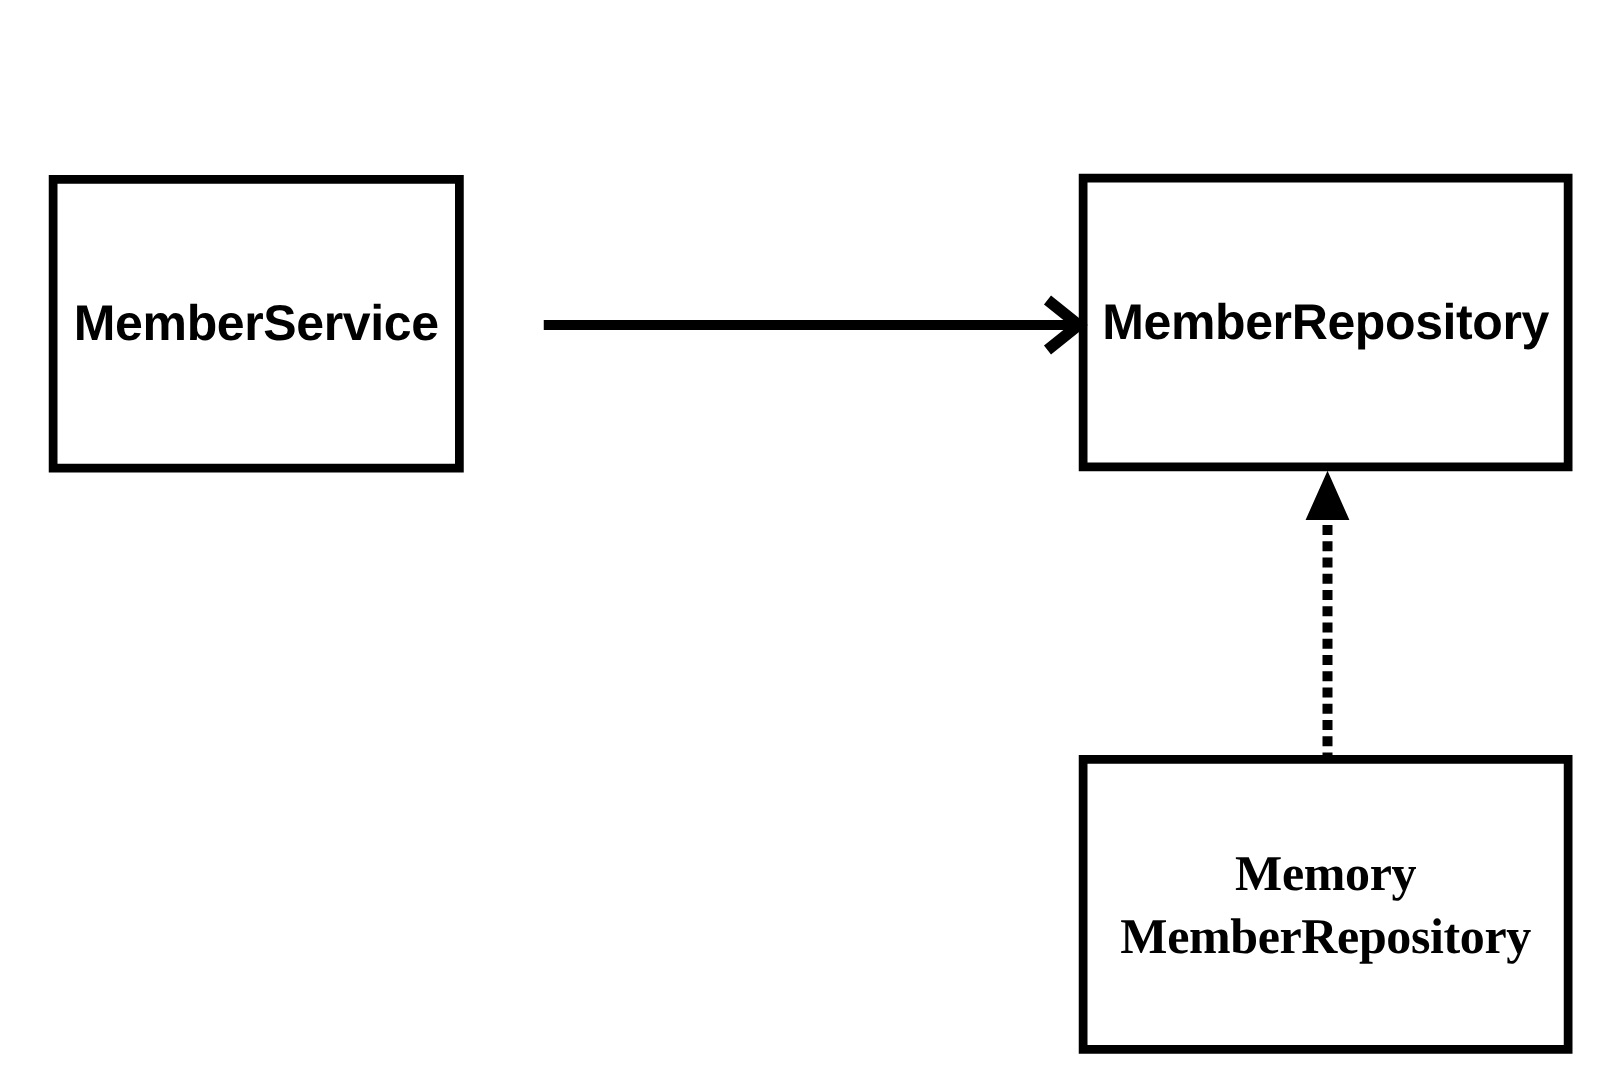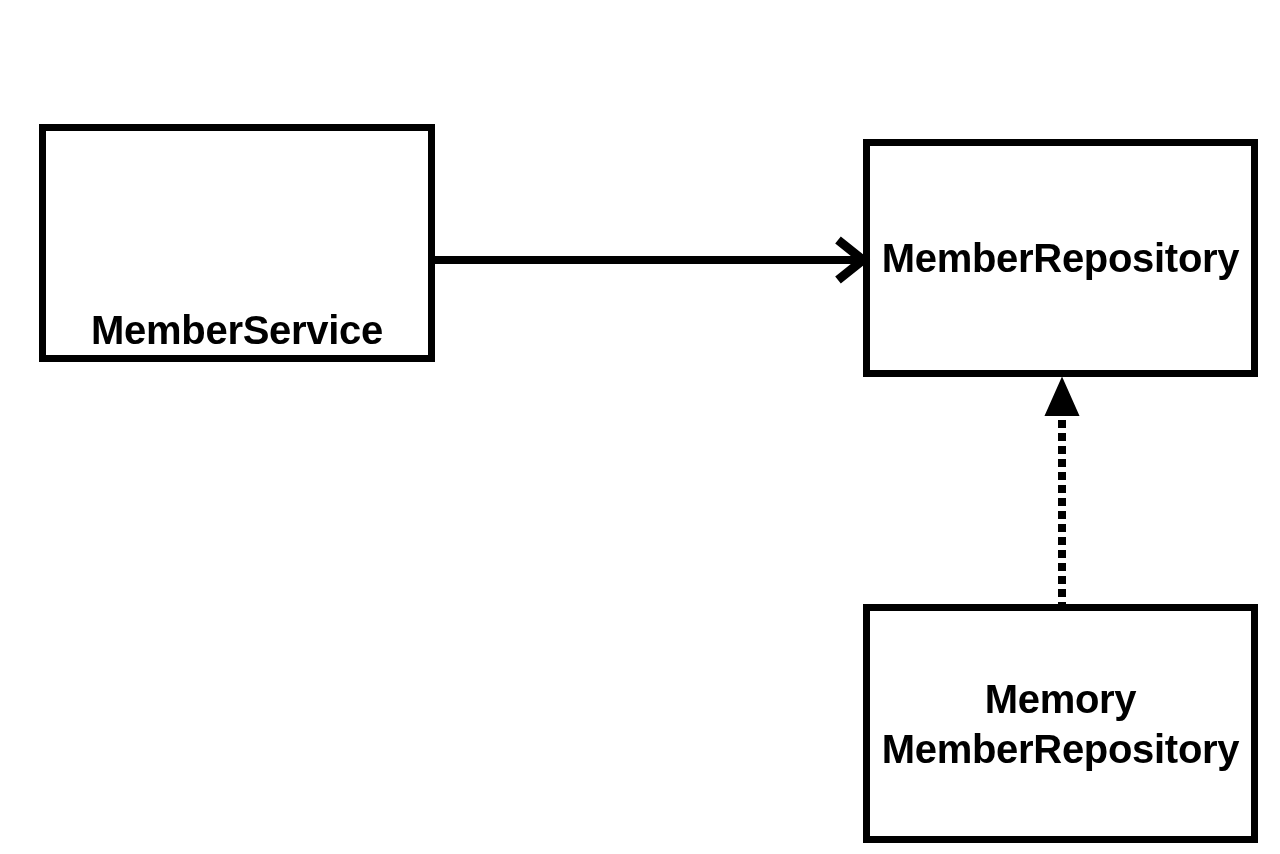--- a/index.html
+++ b/index.html
@@ -35,36 +35,36 @@
     font-weight: bold;
     font-size: 40px;
     line-height: 50px;
     color: #000000;
     letter-spacing: -0.3px;
     white-space: pre-line;
   }
 
   #node-member-service {
     left: 39px;
-    top: 124px;
-    width: 396px;
+    top: 140px;
+    width: 332px;
     height: 238px;
-    align-items: flex-end;
   }
   #node-member-repository {
     left: 863px;
     top: 139px;
     width: 395px;
     height: 238px;
   }
   #node-memory-member-repository {
     left: 863px;
     top: 604px;
     width: 395px;
     height: 239px;
+    font-family: Liberation Serif, serif;
   }
 
   
   #interface-caption {
     position: absolute;
     left: 863px;
     top: 62px;
     width: 395px;
     text-align: center;
     font-size: 60px;

